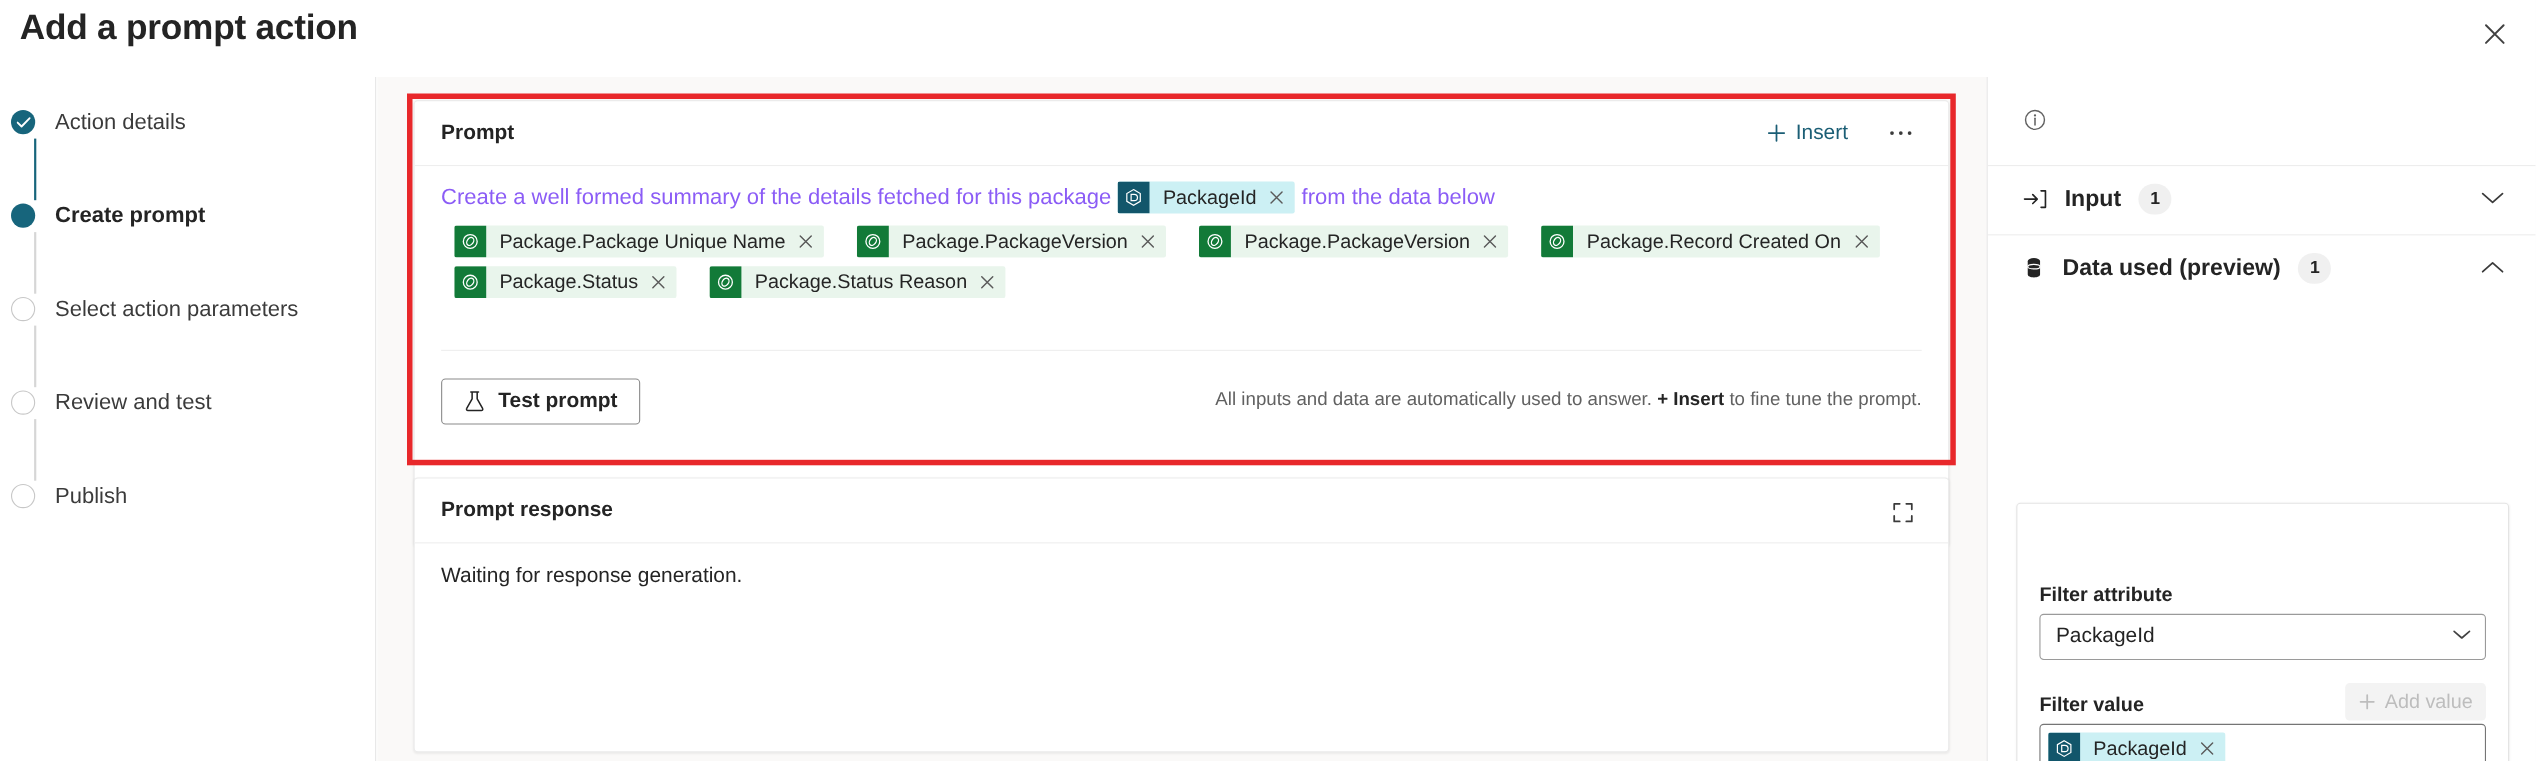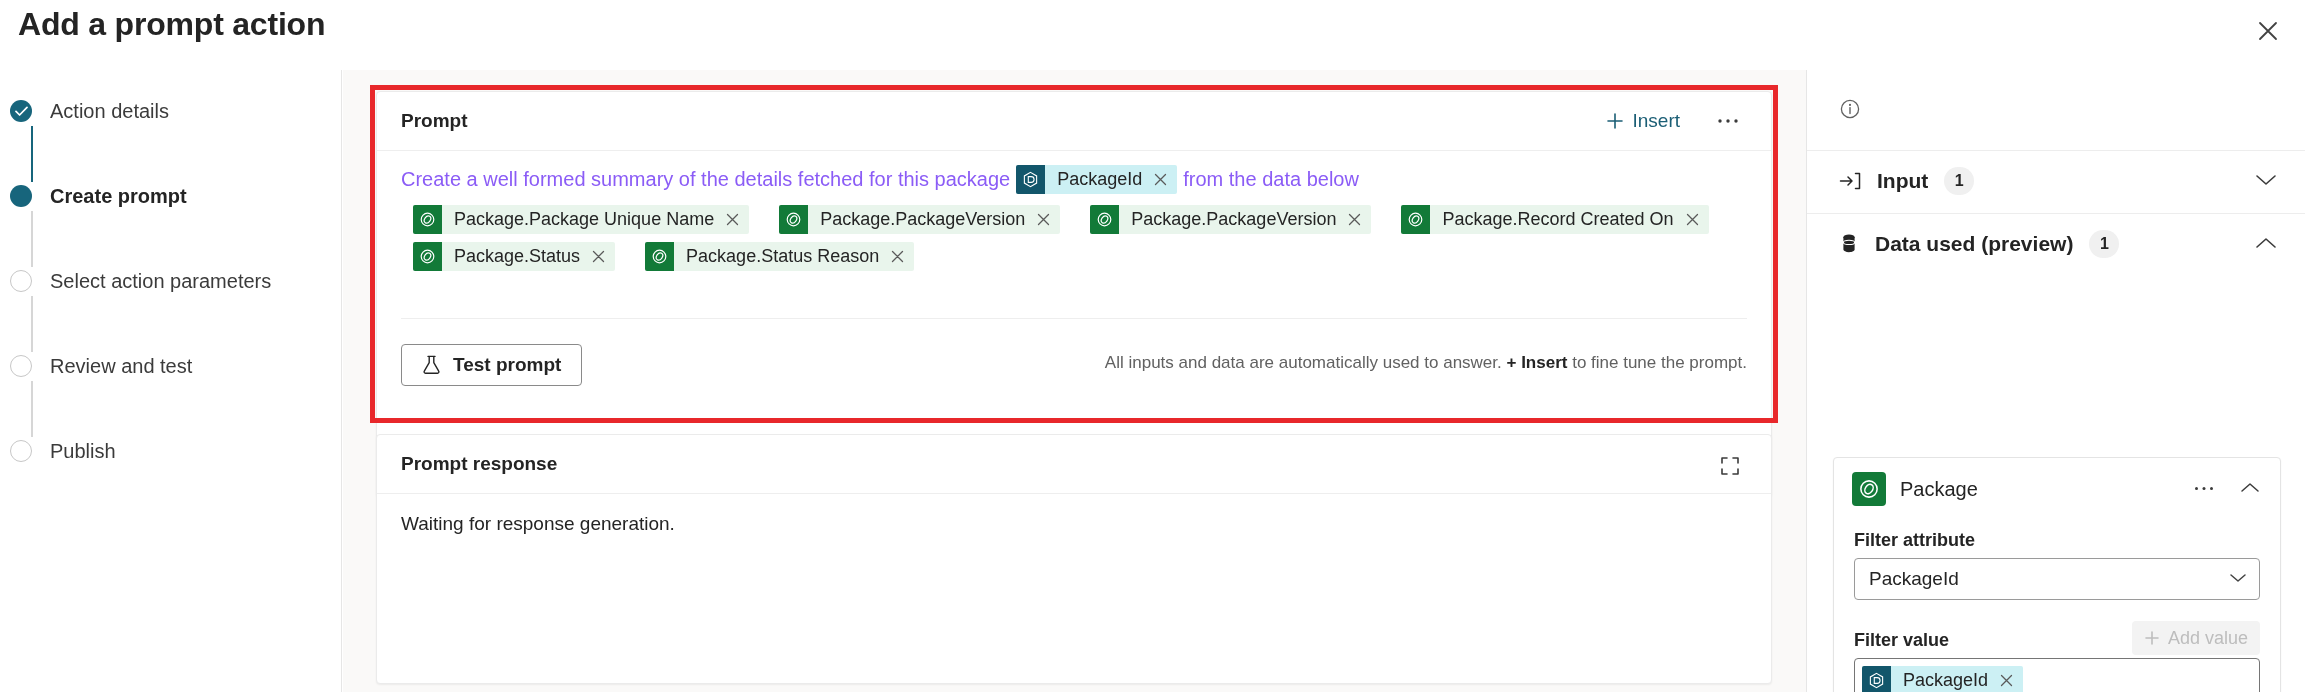--- a/index.html
+++ b/index.html
@@ -491,41 +491,20 @@
       <span class="sec-badge">1</span>
     </div>
     <span class="chev">
       <svg width="22" height="14" viewBox="0 0 22 14">
         <path d="M2 11 L11 3 L20 11" fill="none" stroke="#3b3b3b" stroke-width="1.6" stroke-linecap="round" stroke-linejoin="round"></path>
       </svg>
     </span>
   </div>
 
   <div class="data-card">
-    <div class="dc-head">
-      <span class="dc-icon">
-        <svg width="22" height="22" viewBox="0 0 20 20">
-          <circle cx="10" cy="10" r="7.4" fill="none" stroke="#ffffff" stroke-width="1.4"></circle>
-          <ellipse cx="10" cy="10" rx="3.3" ry="4.6" fill="none" stroke="#ffffff" stroke-width="1.4" transform="rotate(35 10 10)"></ellipse>
-        </svg>
-      </span>
-      <span class="dc-title">Package</span>
-      <span class="dc-more">
-        <svg width="20" height="5" viewBox="0 0 20 5">
-          <circle cx="2.5" cy="2.5" r="1.5" fill="#3b3b3b"></circle>
-            <circle cx="10" cy="2.5" r="1.5" fill="#3b3b3b"></circle>
-            <circle cx="17.5" cy="2.5" r="1.5" fill="#3b3b3b"></circle>
-        </svg>
-      </span>
-      <span class="dc-chev">
-        <svg width="20" height="13" viewBox="0 0 20 13">
-          <path d="M2 10 L10 3 L18 10" fill="none" stroke="#3b3b3b" stroke-width="1.5" stroke-linecap="round" stroke-linejoin="round"></path>
-        </svg>
-      </span>
-    </div>
 
     <div class="field-label" style="top:72px;">Filter attribute</div>
     <div class="select-box" style="top:100px;">
       <span class="sel-val">PackageId</span>
       <span class="sel-chev">
         <svg width="18" height="12" viewBox="0 0 18 12">
           <path d="M2 3 L9 9 L16 3" fill="none" stroke="#424242" stroke-width="1.5" stroke-linecap="round" stroke-linejoin="round"></path>
         </svg>
       </span>
     </div>

